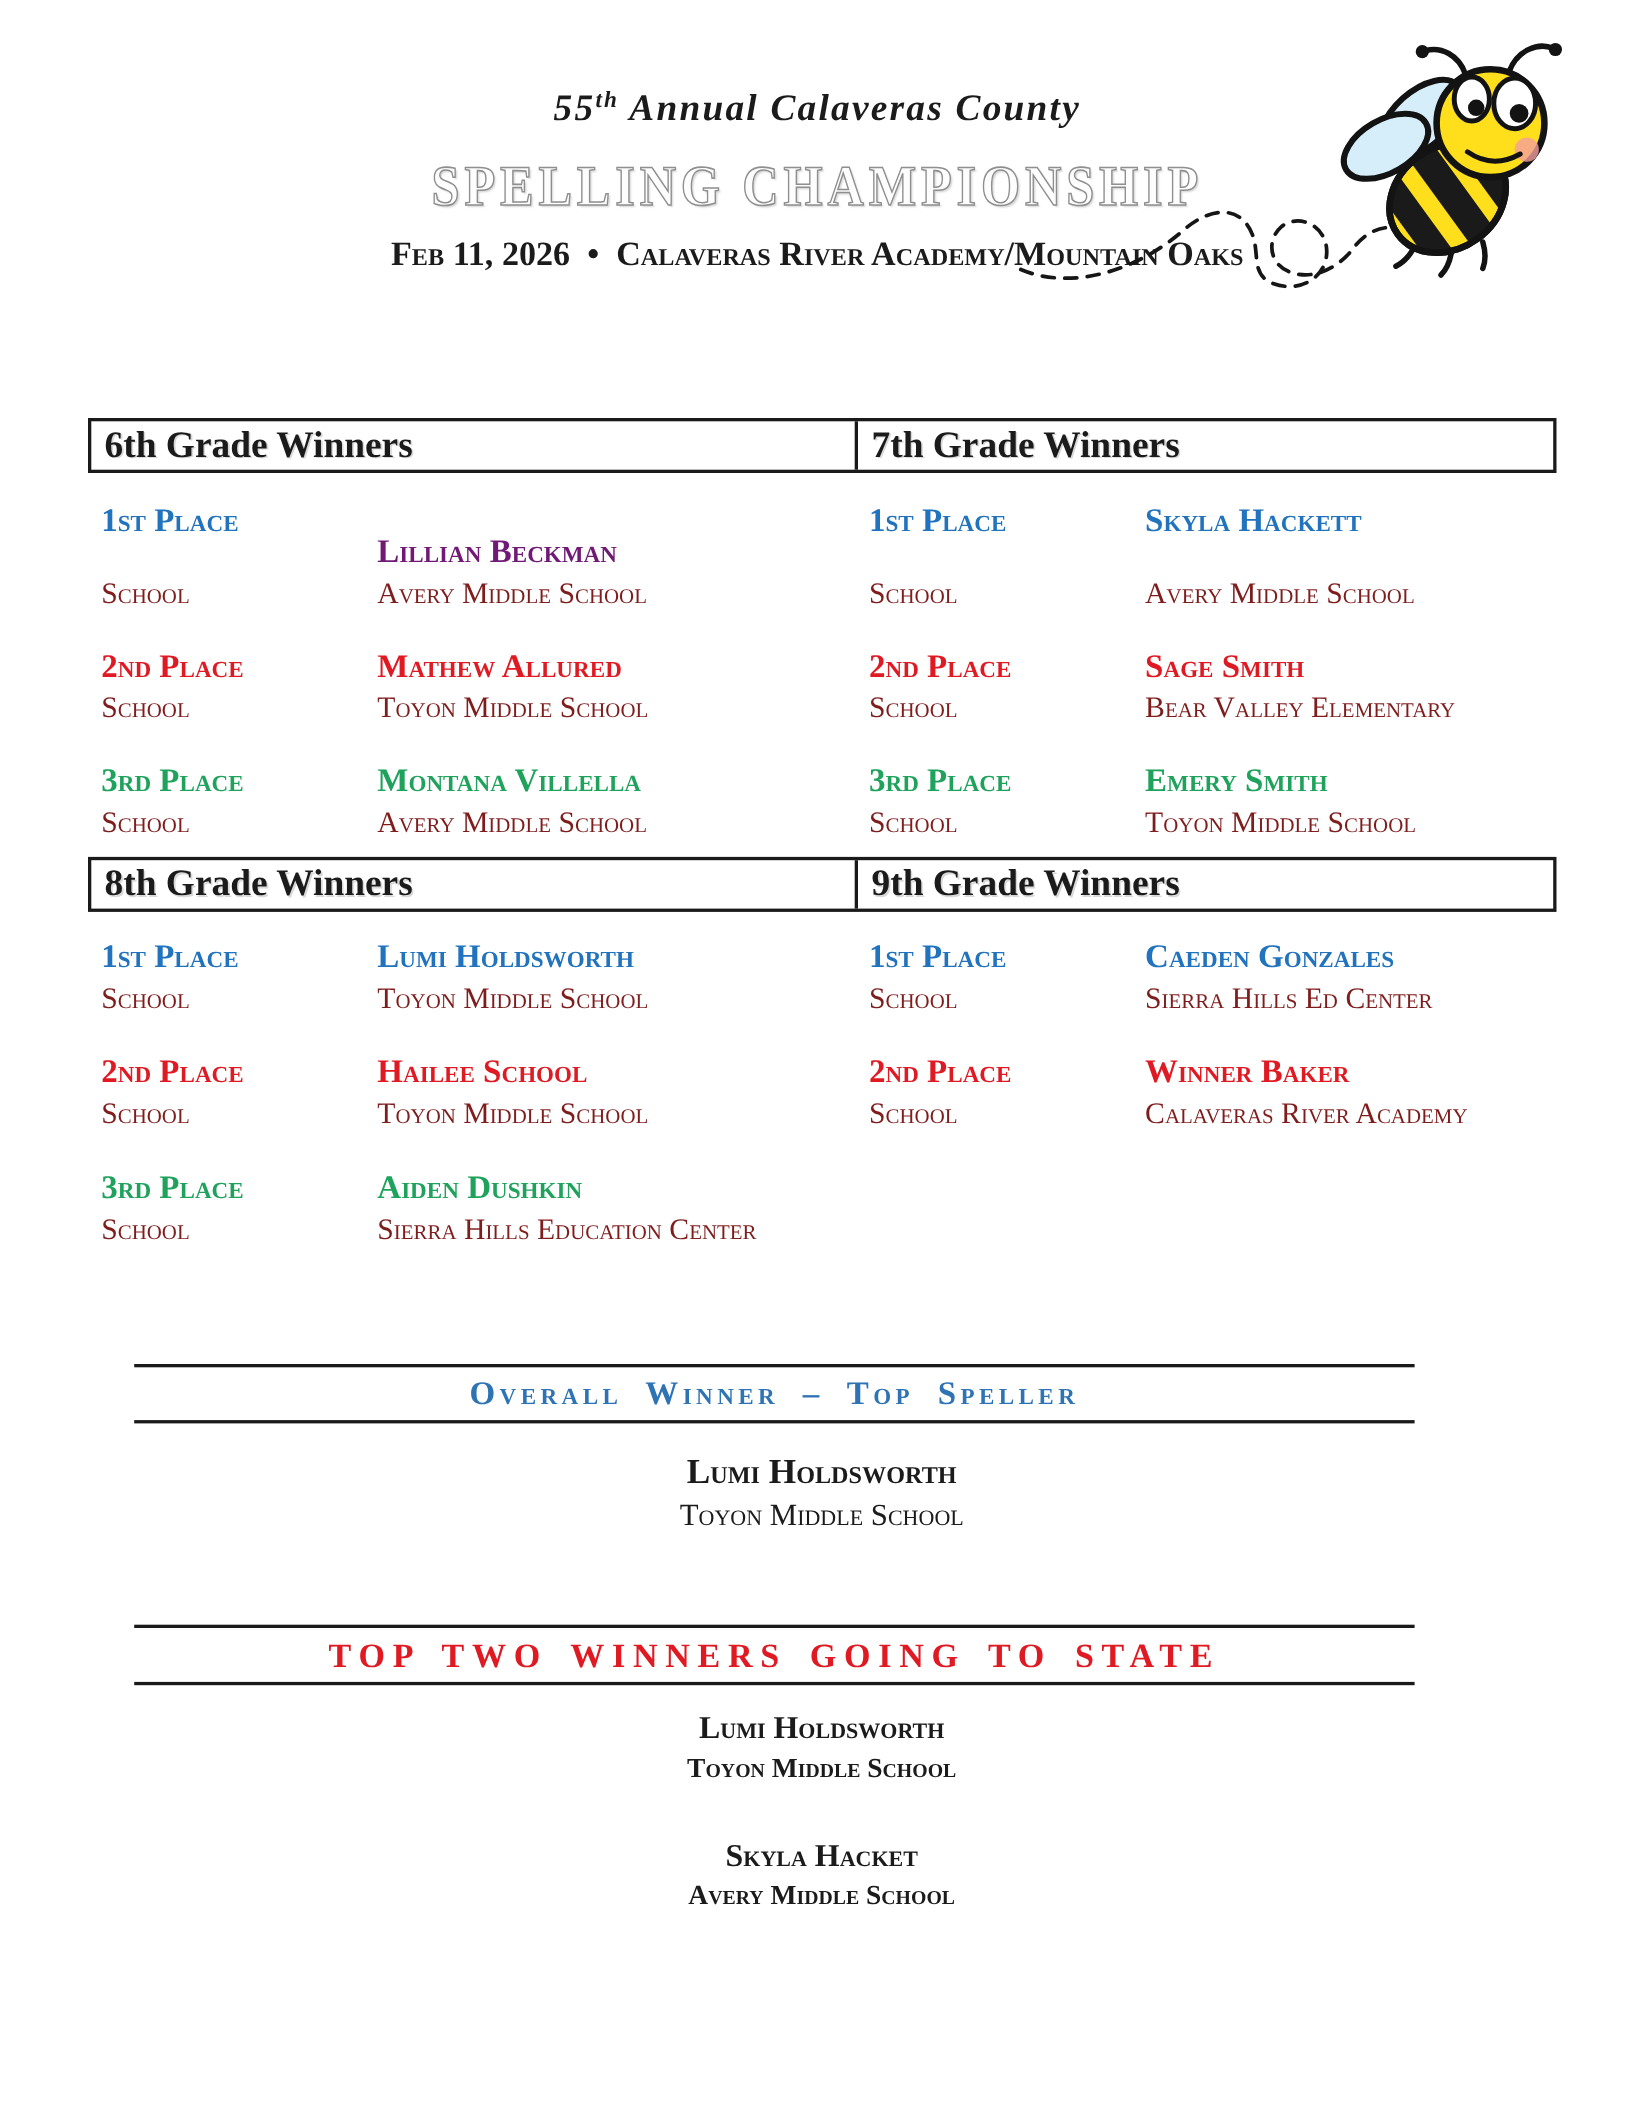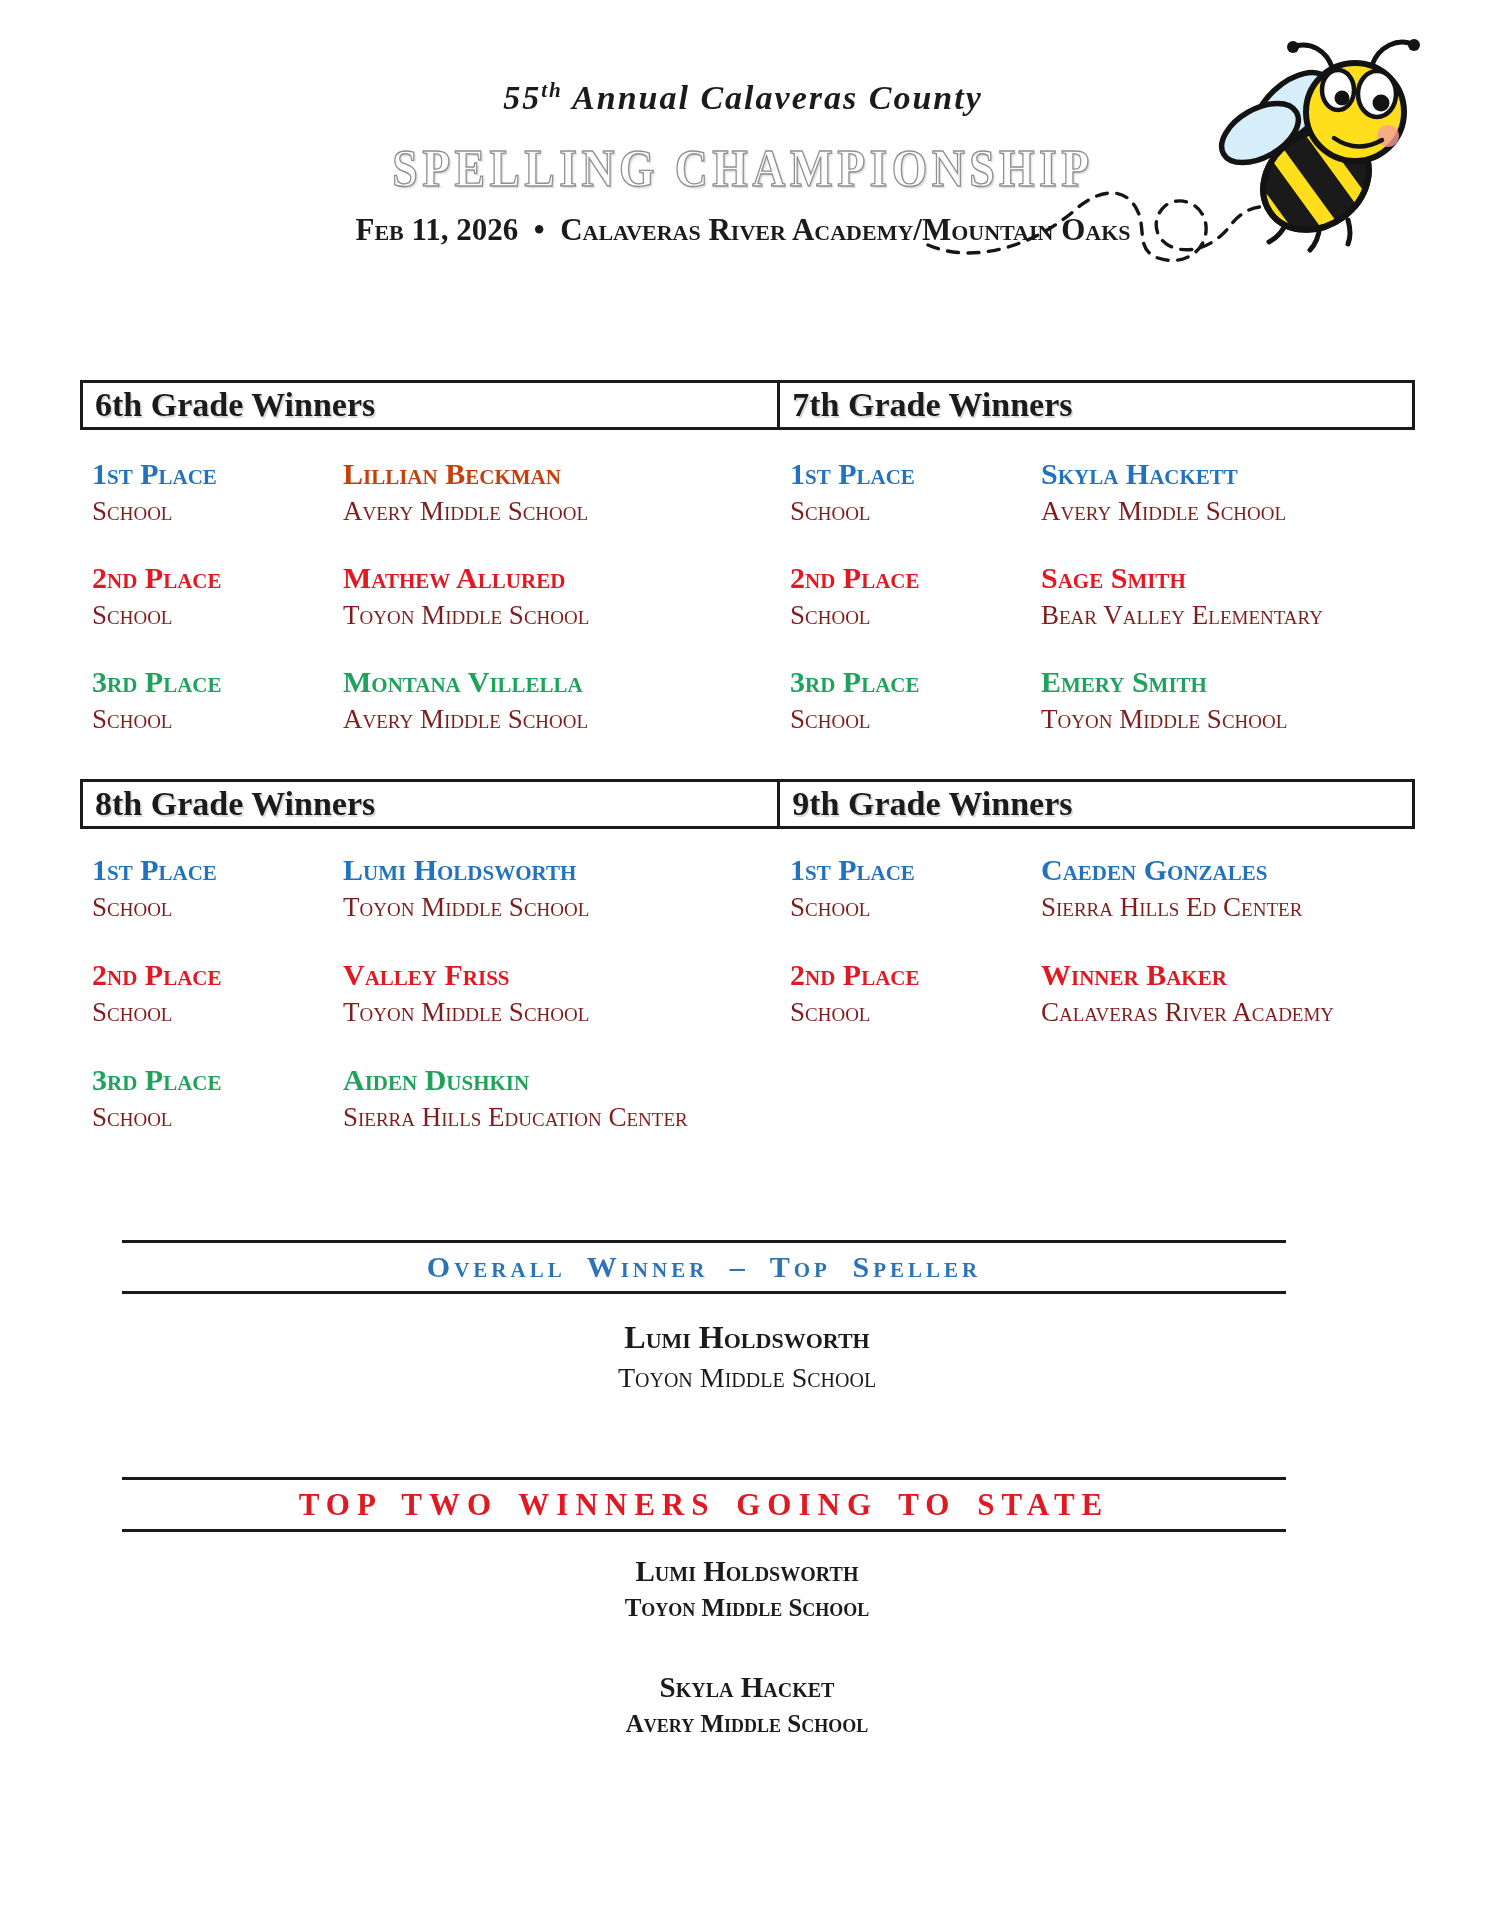--- a/index.html
+++ b/index.html
@@ -101,21 +101,21 @@
     </svg>
   </div>
 
   <div class="wtable t1">
     <div class="whead">
       <div class="hcell">6th Grade Winners</div>
       <div class="hcell">7th Grade Winners</div>
     </div>
     <div class="entries">
       <div class="cell place sc" style="color: rgb(33, 115, 190);">1st Place</div>
-      <div class="cell place sc" style="color: #c2410c;">Lillian Beckman</div>
+      <div class="cell place sc" style="color: #701a75; margin-top: 28px;">Lillian Beckman</div>
       <div class="cell place sc" style="color: rgb(33, 115, 190);">1st Place</div>
       <div class="cell place sc" style="color: rgb(33, 115, 190);">Skyla Hackett</div>
 
       <div class="cell schl sc">School</div>
       <div class="cell schl sc">Avery Middle School</div>
       <div class="cell schl sc">School</div>
       <div class="cell schl sc">Avery Middle School</div>
       <div class="spacer"></div>
 
       <div class="cell place sc" style="color: rgb(224, 26, 35);">2nd Place</div>
@@ -152,21 +152,21 @@
       <div class="cell place sc" style="color: rgb(33, 115, 190);">1st Place</div>
       <div class="cell place sc" style="color: rgb(33, 115, 190);">Caeden Gonzales</div>
 
       <div class="cell schl sc">School</div>
       <div class="cell schl sc">Toyon Middle School</div>
       <div class="cell schl sc">School</div>
       <div class="cell schl sc">Sierra Hills Ed Center</div>
       <div class="spacer"></div>
 
       <div class="cell place sc" style="color: rgb(224, 26, 35);">2nd Place</div>
-      <div class="cell place sc" style="color: rgb(224, 26, 35);">Valley Friss</div>
+      <div class="cell place sc" style="color: rgb(224, 26, 35);">Hailee School</div>
       <div class="cell place sc" style="color: rgb(224, 26, 35);">2nd Place</div>
       <div class="cell place sc" style="color: rgb(224, 26, 35);">Winner Baker</div>
 
       <div class="cell schl sc">School</div>
       <div class="cell schl sc">Toyon Middle School</div>
       <div class="cell schl sc">School</div>
       <div class="cell schl sc">Calaveras River Academy</div>
       <div class="spacer"></div>
 
       <div class="cell place sc" style="color: rgb(31, 163, 92);">3rd Place</div>

